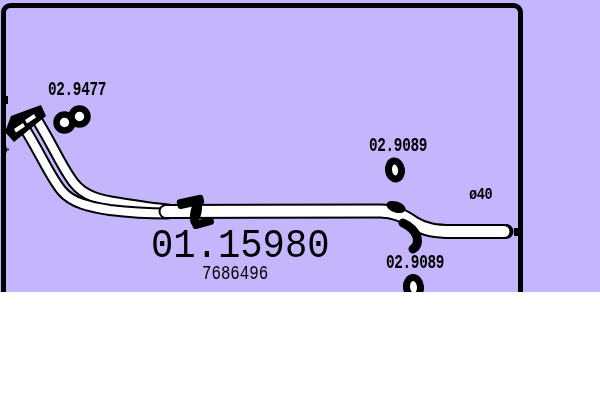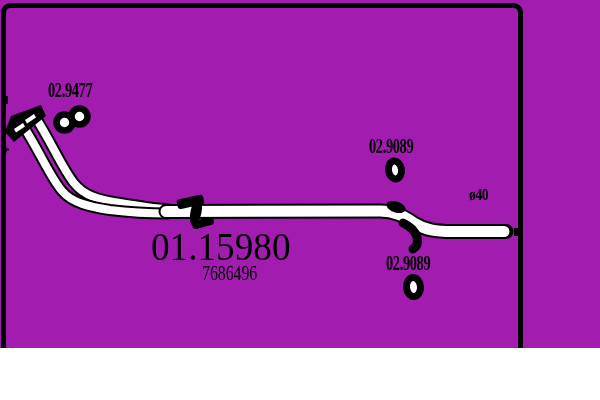--- a/index.html
+++ b/index.html
@@ -1,22 +1,22 @@
 <!DOCTYPE html>
 <html><head>
 <meta charset="utf-8">
 <style>
   html, body { margin: 0; padding: 0; background: #ffffff; }
   .canvas {
     position: relative;
     width: 600px;
-    height: 348px;
-    background: #a21caf;
+    height: 292px;
+    background: #c4b5fd;
     overflow: hidden;
-    font-family: Liberation Serif, serif;
+    font-family: Liberation Mono, monospace;
     color: #000000;
   }
   svg.diagram { position: absolute; left: 0; top: 0; }
   .lbl {
     position: absolute;
     font-weight: 700;
     font-size: 20px;
     line-height: 1;
     white-space: nowrap;
     transform-origin: 0 0;

